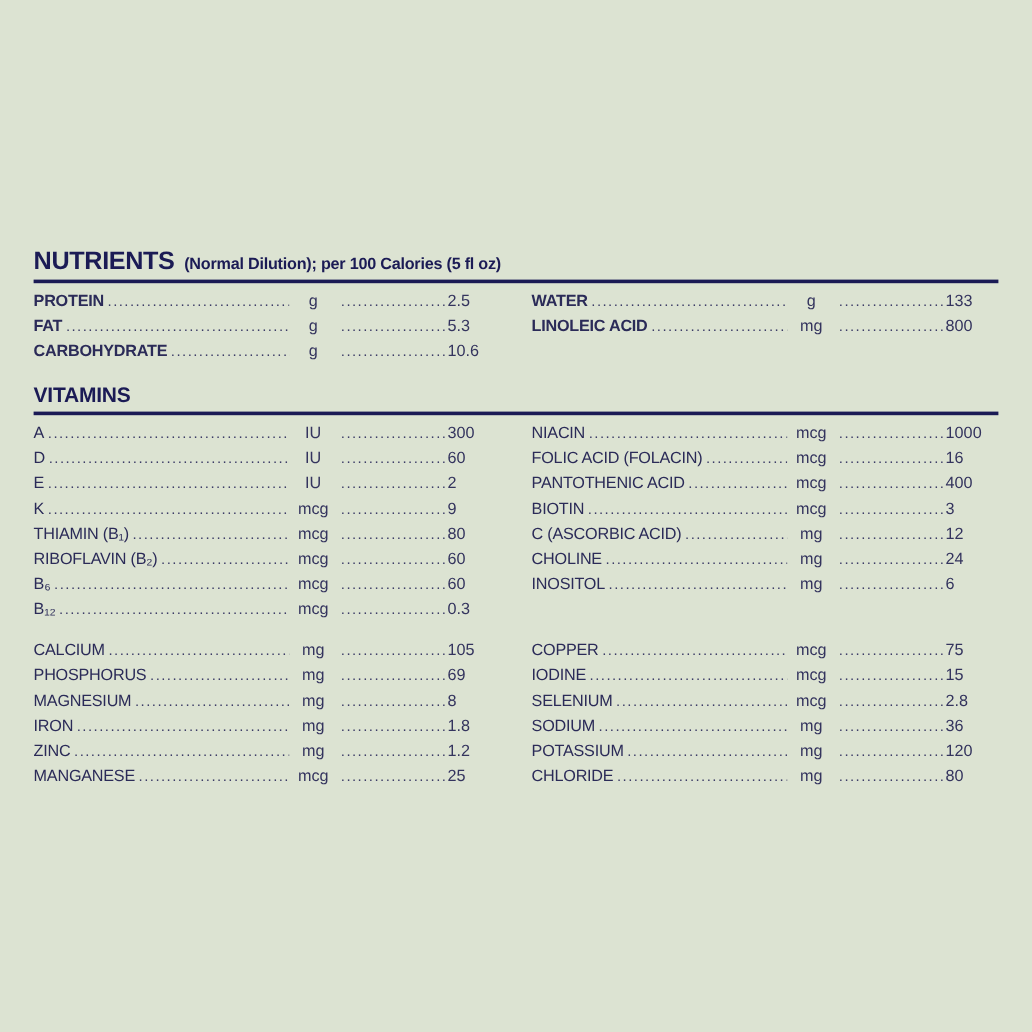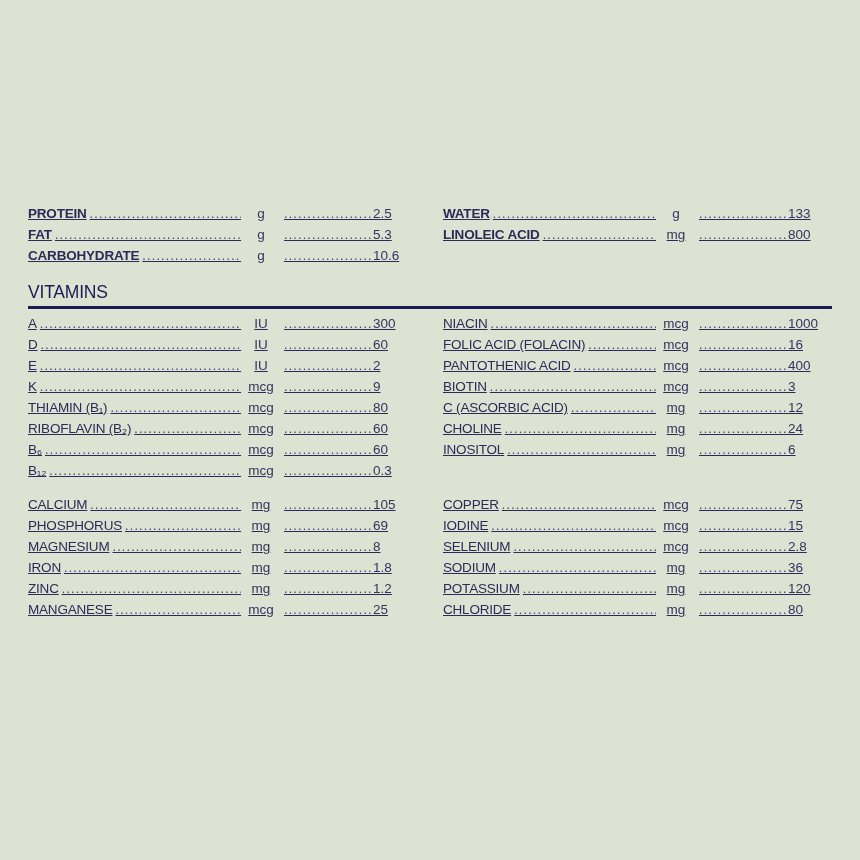--- a/index.html
+++ b/index.html
@@ -31,31 +31,30 @@
     letter-spacing: -0.3px;
   }
   .main-heading .h-sub {
     font-size: 13.5px;
     font-weight: bold;
     margin-left: 8px;
     letter-spacing: -0.2px;
   }
   .sub-heading {
     font-size: 17.5px;
-    font-weight: normal;
+    font-weight: bold;
     letter-spacing: -0.2px;
     padding-bottom: 3px;
     margin-bottom: 7px;
   }
   .section { margin-bottom: 10px; }
   .section + .section { margin-top: 13px; }
   .cols {
     display: flex;
     gap: 26px;
-    text-decoration: underline;
   }
   .col {
     flex: 1 1 0;
     min-width: 0;
   }
   .row {
     display: flex;
     align-items: baseline;
     height: 21px;
     font-size: 13.5px;
@@ -90,20 +89,24 @@
     min-width: 44px;
     text-align: left;
   }
 </style>
 </head>
 <body>
 
 <div class="label-panel">
 
   <div class="section">
+    <div class="heading main-heading">
+      <span class="h-main">NUTRIENTS</span>
+      <span class="h-sub">(Normal Dilution); per 100 Calories (5 fl oz)</span>
+    </div>
     <div class="cols">
       <div class="col">
   <div class="row bold">
     <span class="lbl">PROTEIN</span>
     <span class="leader"></span>
     <span class="unit">g</span>
     <span class="leader leader2"></span>
     <span class="val">2.5</span>
   </div>
 

